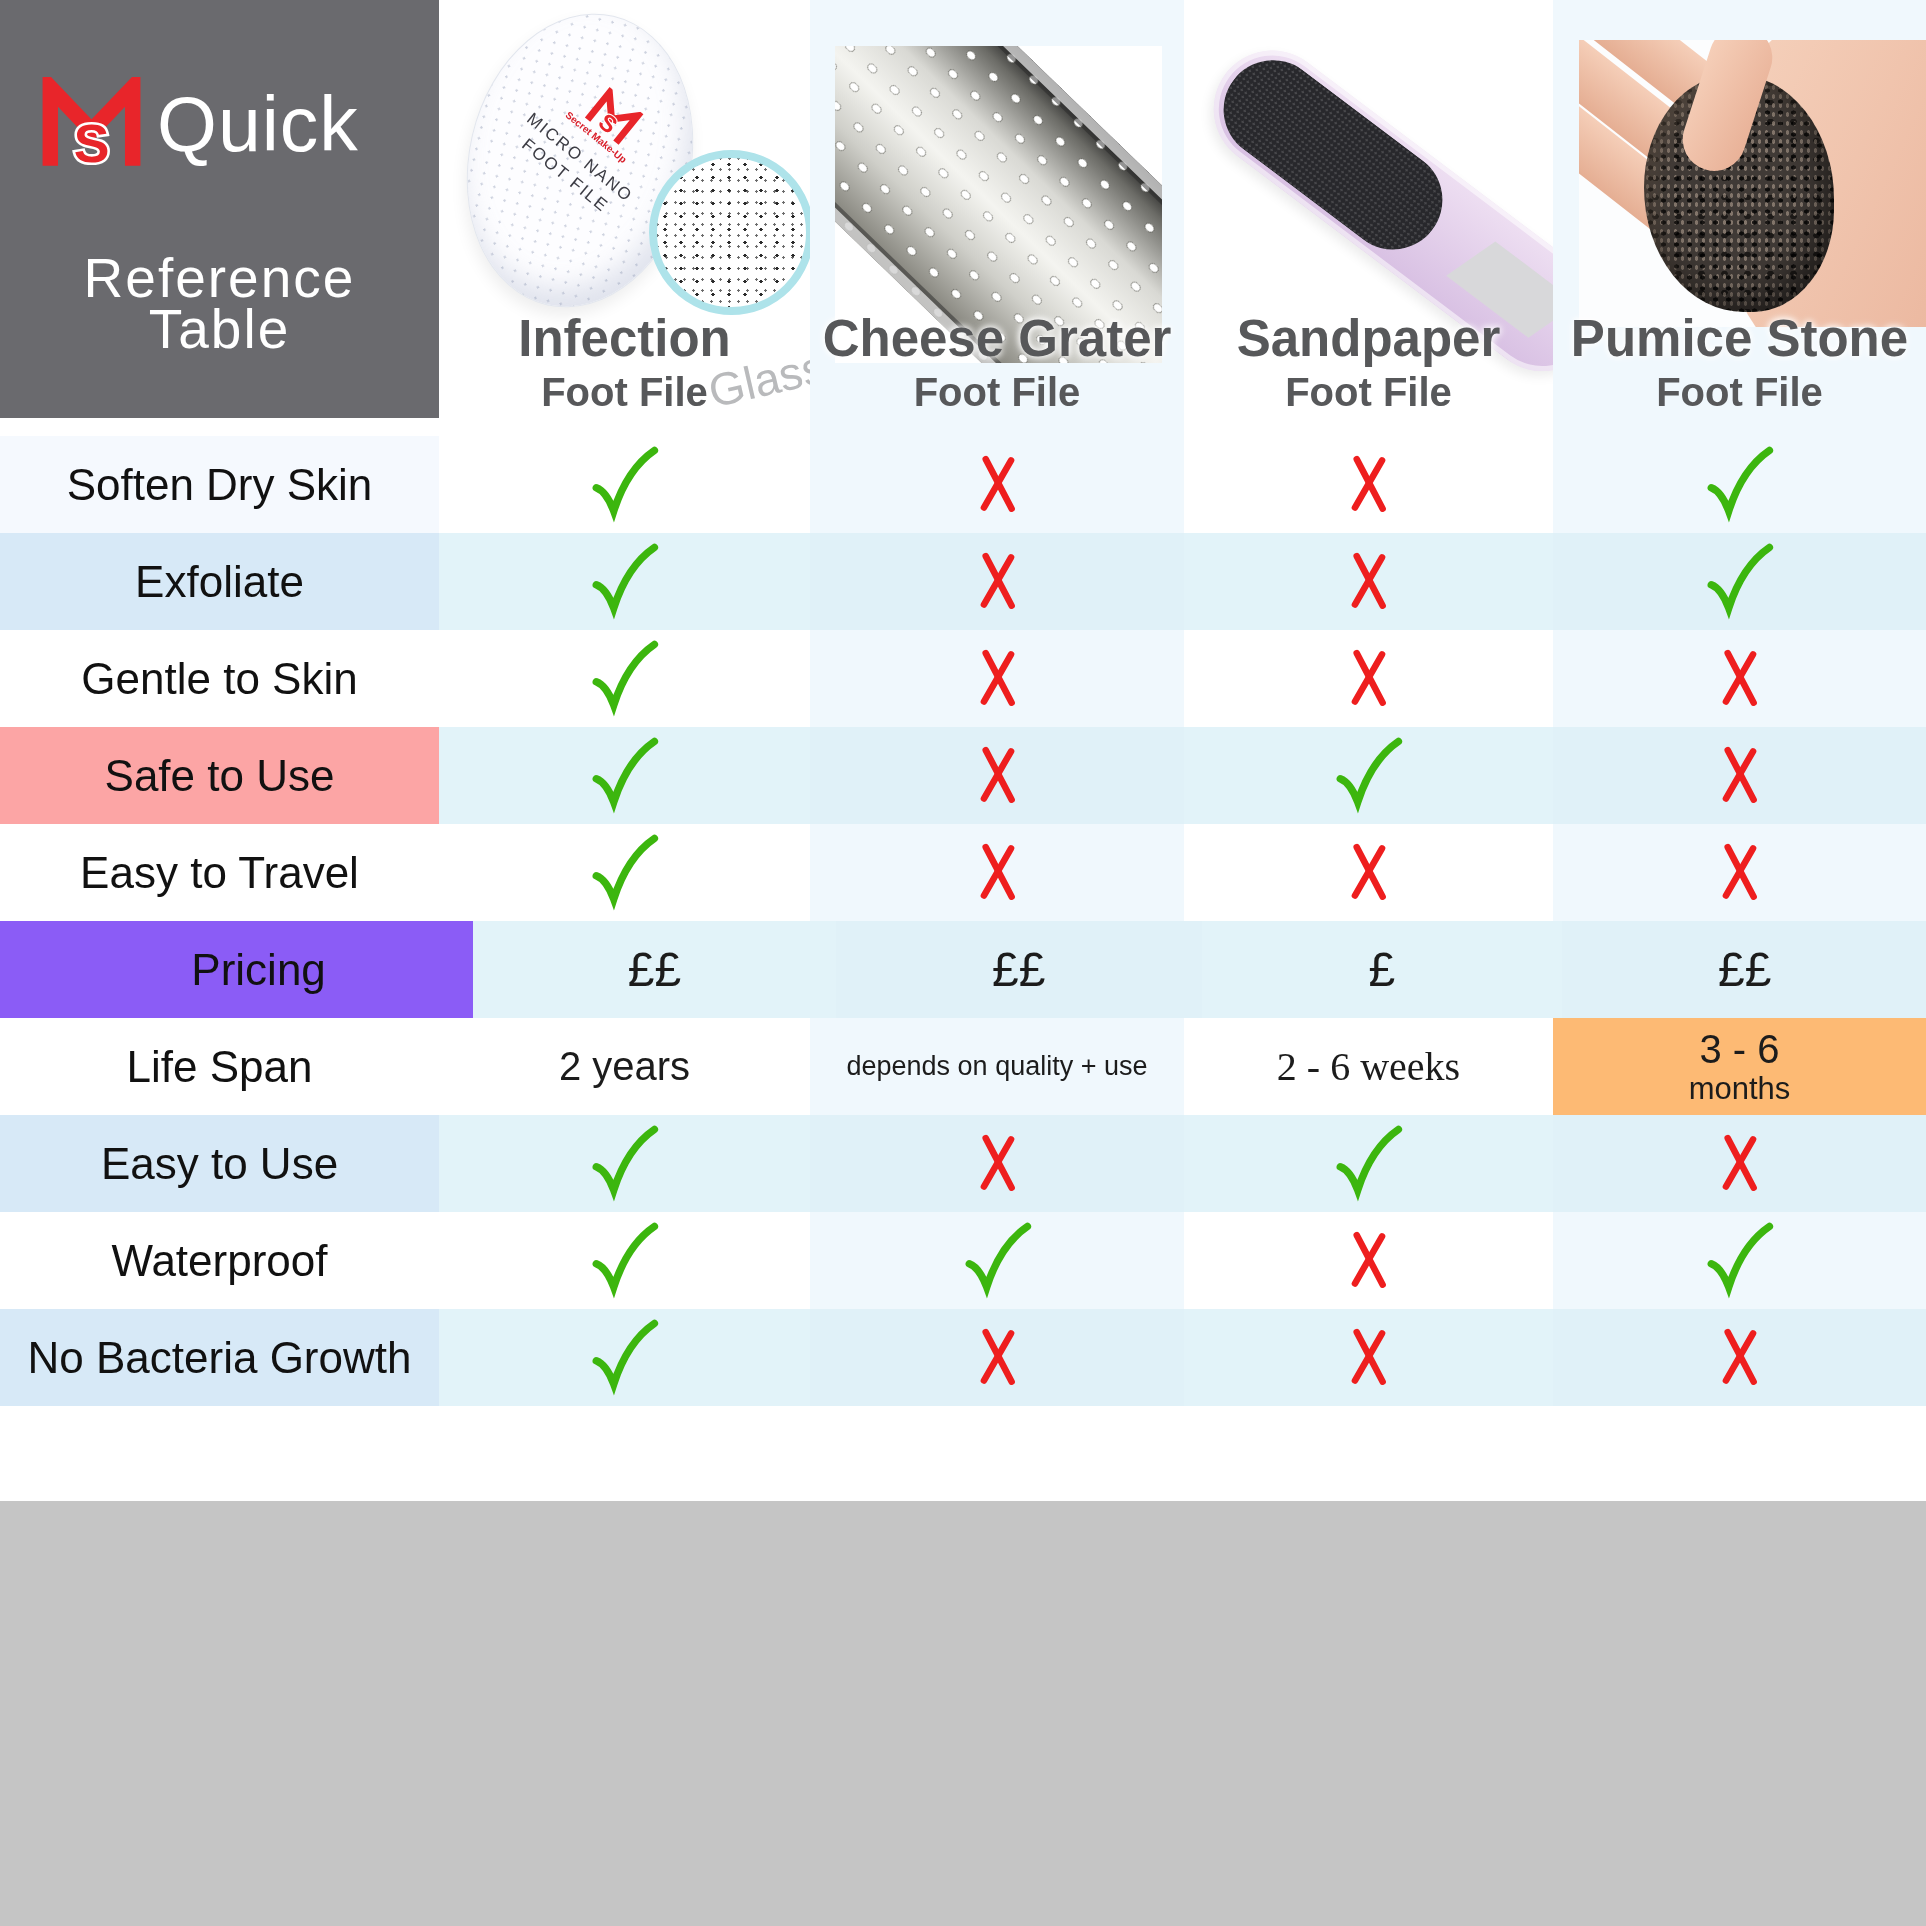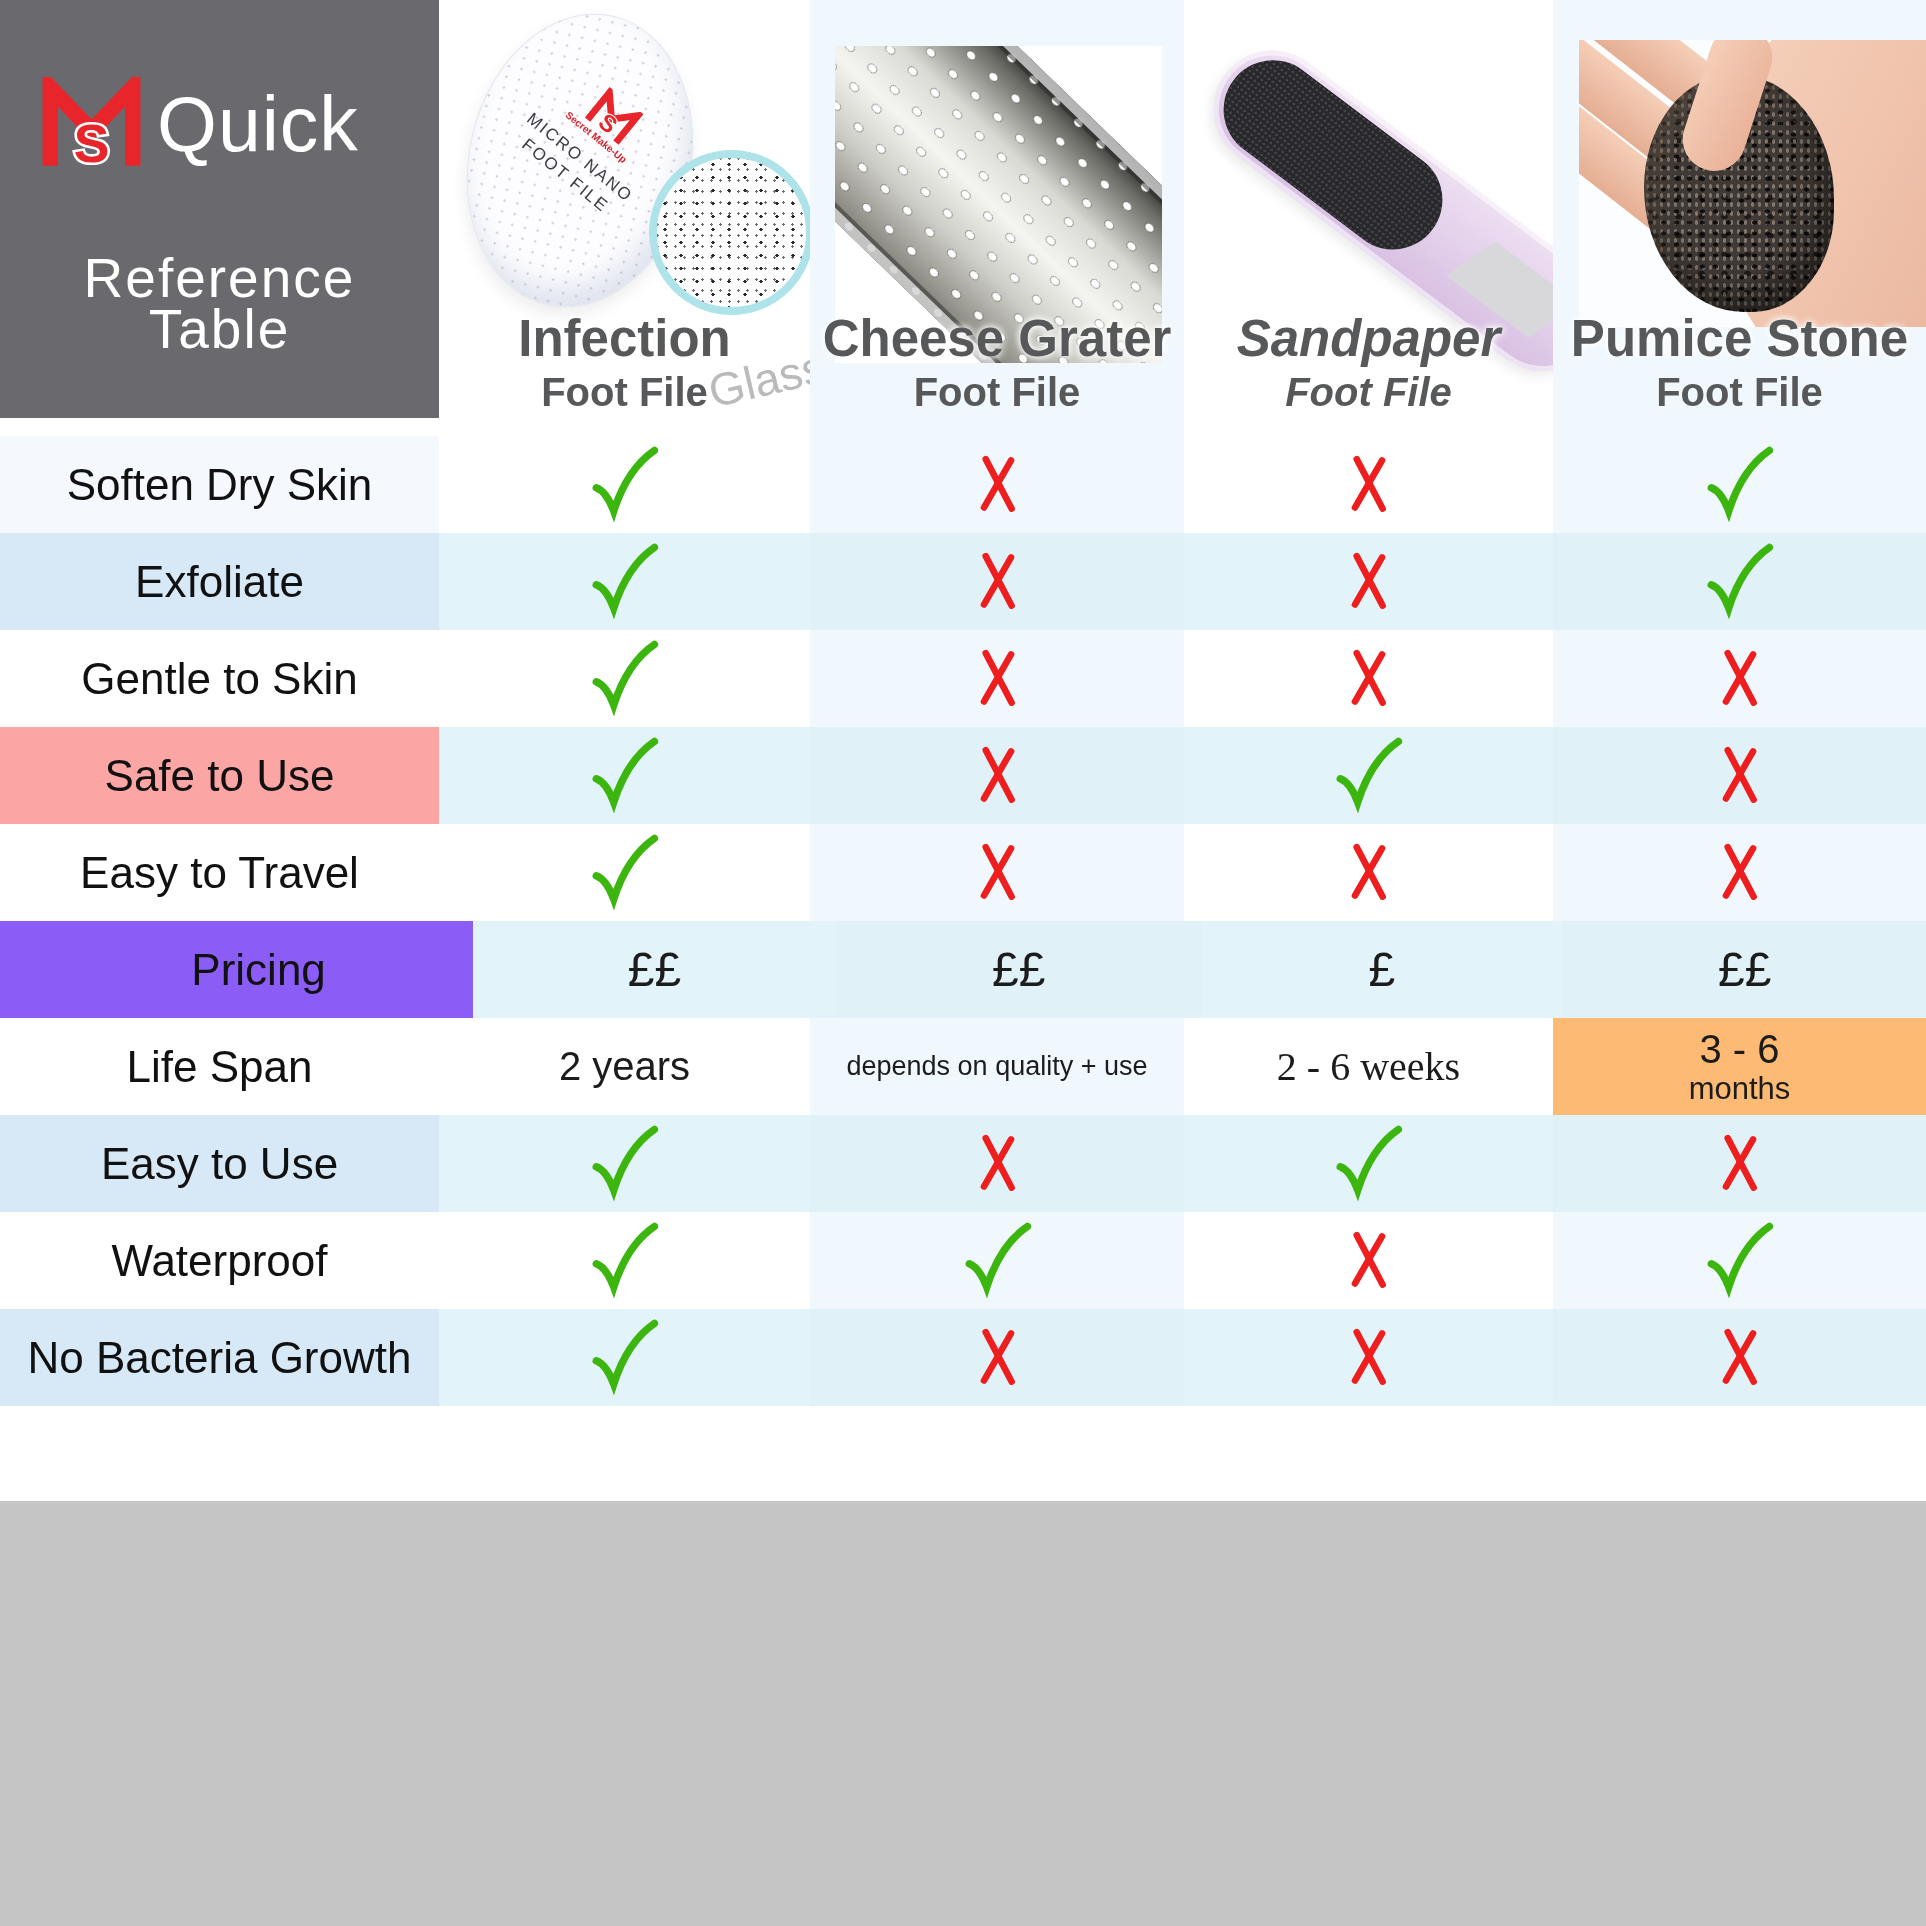--- a/index.html
+++ b/index.html
@@ -13,21 +13,21 @@
   .sub1{position:absolute;top:210px;width:100%;text-align:center;font-size:55px;font-weight:300;letter-spacing:2px;margin-top:36px;}
   .sub2{position:absolute;top:297px;width:100%;text-align:center;font-size:55px;font-weight:300;letter-spacing:2px;}
   
   .band{position:absolute;top:0;height:436px;background:#f0f8fd;}
   .band.b2{left:810px;width:374px;}
   .band.b4{left:1553px;width:373px;}
   
   .prod{position:absolute;top:0;height:436px;overflow:hidden;}
   #p1{left:439px;width:371px;}
   #p2{left:810px;width:374px;}
-  #p3{left:1184px;width:369px;font-style:italic;}
+  #p3{left:1184px;width:369px;}
   #p4{left:1553px;width:373px;}
   .pname{position:absolute;top:309px;width:100%;text-align:center;font-size:51px;font-weight:bold;
          color:#57585a;z-index:5;text-shadow:0 0 6px #ffffff,0 0 10px #ffffff;}
   .psub{position:absolute;top:370px;width:100%;text-align:center;font-size:40px;font-weight:bold;
         color:#57585a;z-index:5;}
   .glass{position:absolute;left:269px;top:352px;font-size:46px;color:#b9babc;transform:rotate(-13deg);z-index:6;}
   
   .oval{position:absolute;left:30px;top:12px;width:220px;height:295px;border-radius:50%;
         background:#fdfdff;border:1px solid #e2e6ee;transform:rotate(13deg);
         background-image:radial-gradient(rgba(150,160,185,.45) 1.3px,transparent 1.5px);

